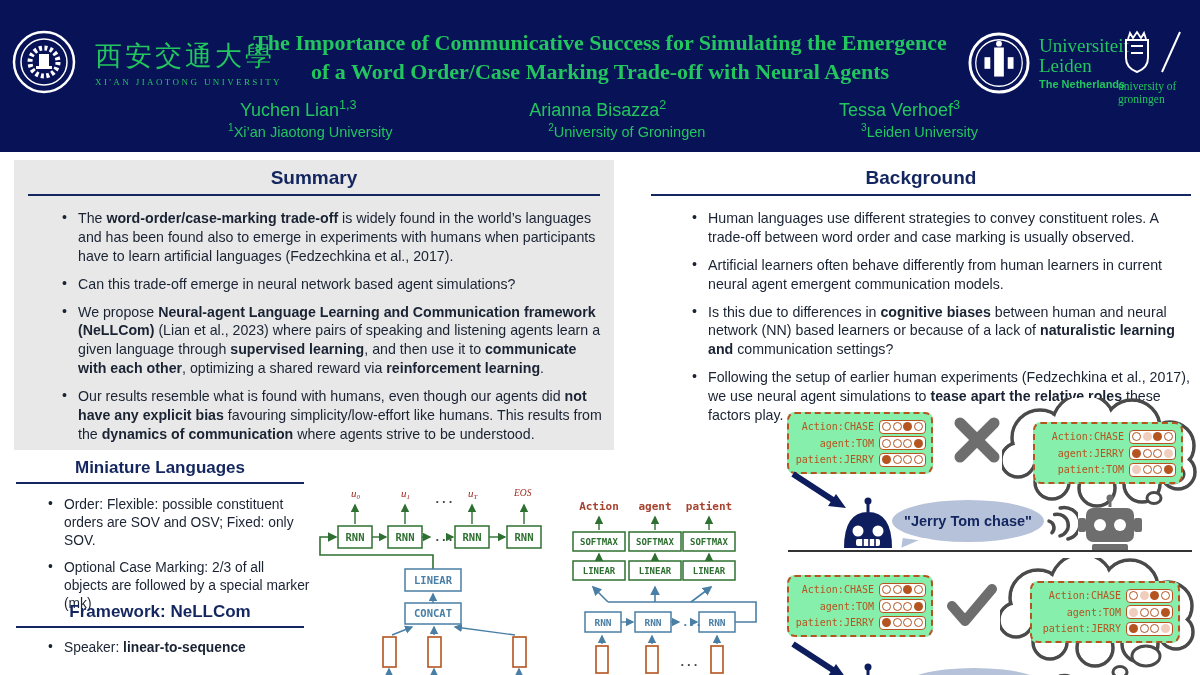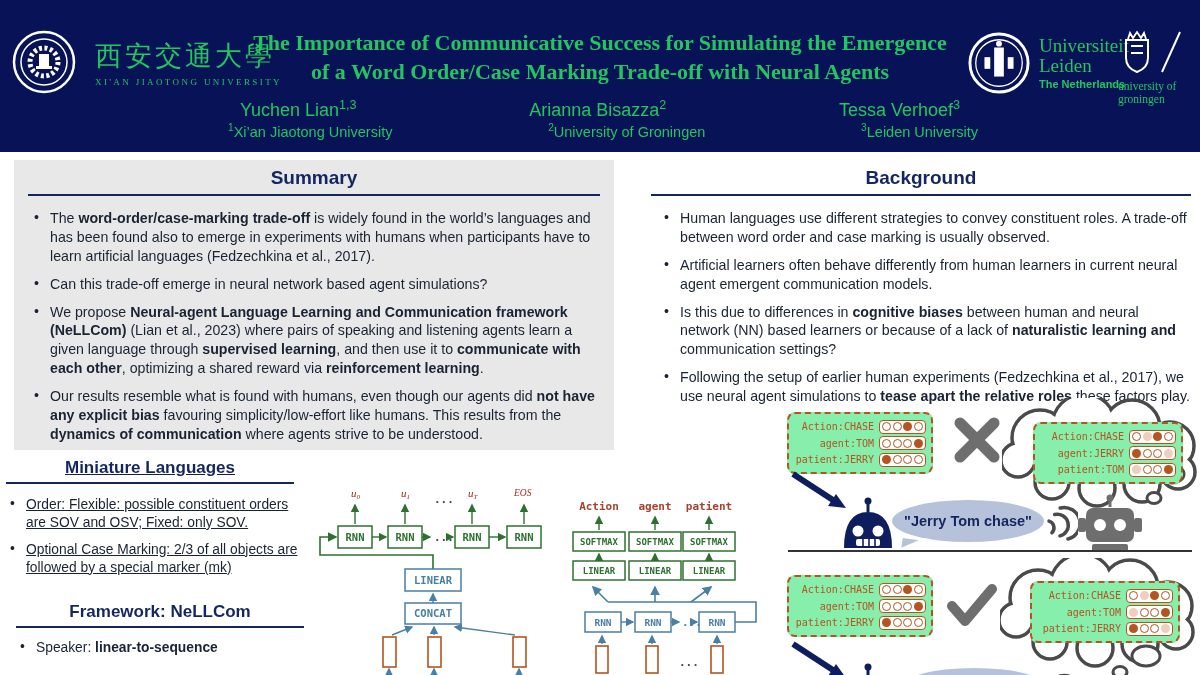--- a/index.html
+++ b/index.html
@@ -17,33 +17,33 @@
   .xjtu .en{font-size:9px;letter-spacing:2.4px;margin-top:3px;font-family:Liberation Serif, serif;}
   .leiden{position:absolute;left:968px;top:32px;display:flex;align-items:center;gap:9px;}
   .leiden .t1{font-family:"Liberation Serif",serif;font-size:19px;line-height:1.05;}
   .leiden .t2{font-size:11px;font-weight:bold;margin-top:3px;}
   .gron{position:absolute;left:1118px;top:30px;width:78px;text-align:left;}
   .gron .shield{display:flex;align-items:flex-end;gap:6px;margin-left:4px;}
   .gron .txt{font-family:"Liberation Serif",serif;font-size:11.5px;line-height:1.15;margin-top:6px;}
   
   .sec-h{font-weight:bold;color:#13265f;text-align:center;}
   .rule{background:#13265f;height:2px;}
-  .bullets .bullet{position:relative;padding-left:22px;margin-bottom:9px;}
+  .bullets .bullet{position:relative;padding-left:22px;margin-bottom:9px;margin-left:28px;}
   .bullets .bullet::before{content:"\2022";position:absolute;left:6px;top:-1px;}
   .bd{font-weight:bold;}
   
   .summary{position:absolute;left:14px;top:160px;width:600px;height:290px;background:#e8e8e8;}
   .summary .sec-h{font-size:19px;margin-top:7px;}
   .summary .rule{width:572px;margin:5px auto 0;}
   .summary .bullets{margin:13px 12px 0 14px;font-size:14.2px;line-height:1.33;}
   .bg-panel{position:absolute;left:648px;top:160px;width:546px;}
   .bg-panel .sec-h{font-size:19px;margin-top:7px;}
   .bg-panel .rule{width:540px;margin:5px auto 0;}
   .bg-panel .bullets{margin:13px 4px 0 10px;font-size:14.2px;line-height:1.33;}
-  .mini{position:absolute;left:0;top:458px;width:300px;text-decoration:underline;}
+  .mini{position:absolute;left:10px;top:458px;width:300px;}
   .mini .sec-h{font-size:17px;}
   .mini .rule{width:288px;margin:4px auto 0;}
   .mini .bullets{margin:12px 0 0 4px;font-size:13.8px;line-height:1.3;}
   .frame{position:absolute;left:10px;top:602px;width:300px;}
   .frame .sec-h{font-size:17px;}
   .frame .rule{width:288px;margin:4px auto 0;}
   .frame .bullets{margin:12px 0 0 4px;font-size:13.8px;}
   
   svg text{font-family:"DejaVu Sans Mono",monospace;}
   .spk{position:absolute;left:300px;top:477px;}

